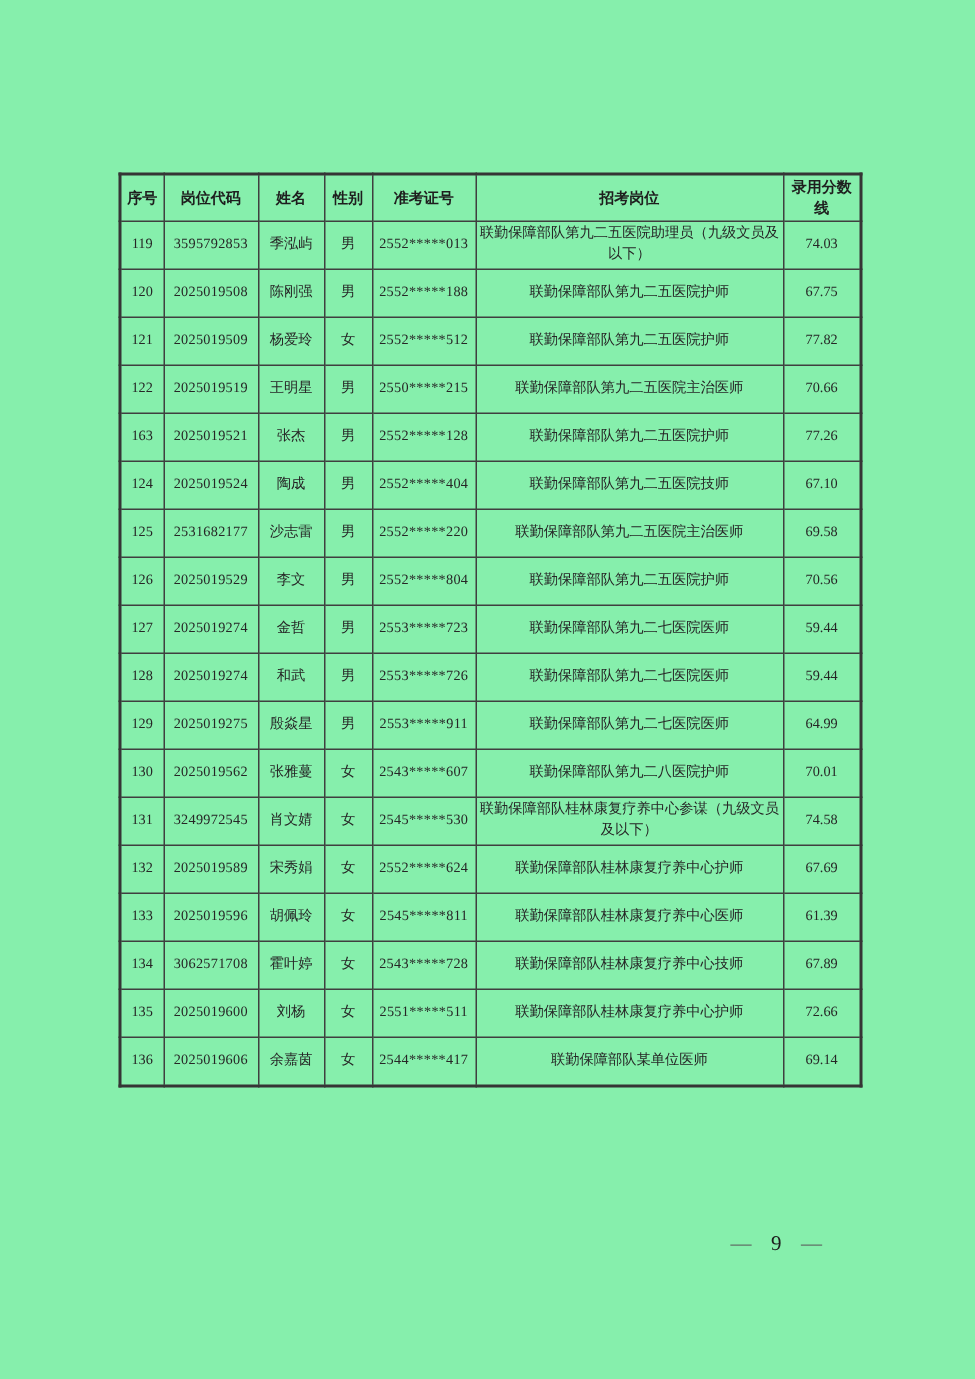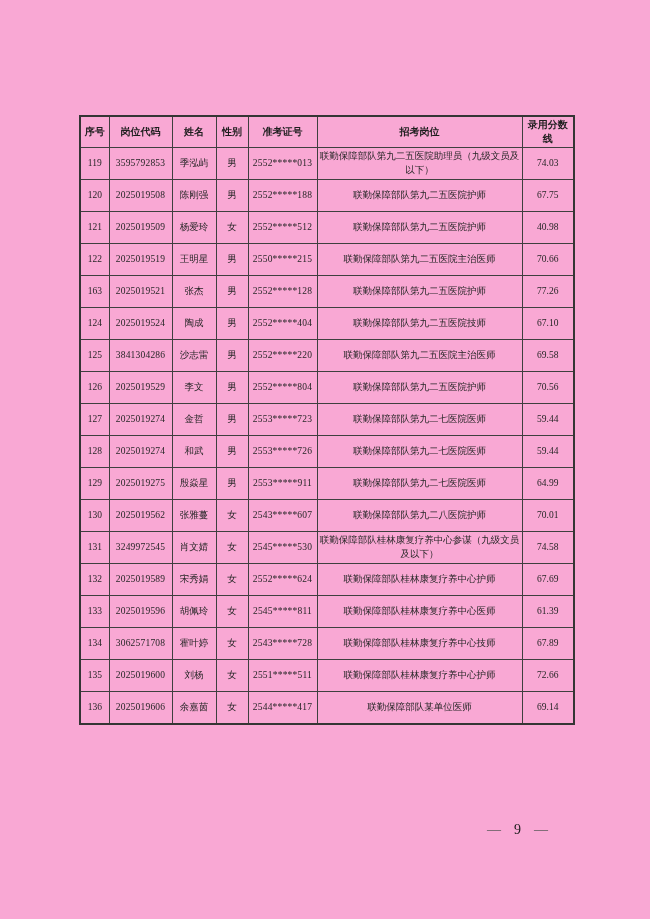--- a/index.html
+++ b/index.html
@@ -9,21 +9,21 @@
   body {
     width: 650px;
     height: 919px;
     background: #f4f4f2;
     font-family: "Liberation Serif", "DejaVu Serif", serif;
   }
   .sheet {
     position: relative;
     width: 650px;
     height: 919px;
-    background: #f9a8d4;
+    background: #86efac;
     color: #222;
     overflow: hidden;
   }
   table.score-table {
     position: absolute;
     left: 79px;
     top: 115px;
     width: 494px;
     border-collapse: collapse;
     table-layout: fixed;
@@ -120,21 +120,21 @@
           <td class="cell-position">联勤保障部队第九二五医院护师</td>
           <td class="cell-score">67.75</td>
         </tr>
         <tr>
           <td class="cell-no">121</td>
           <td class="cell-code">2025019509</td>
           <td class="cell-name">杨爱玲</td>
           <td class="cell-gender">女</td>
           <td class="cell-ticket">2552*****512</td>
           <td class="cell-position">联勤保障部队第九二五医院护师</td>
-          <td class="cell-score">40.98</td>
+          <td class="cell-score">77.82</td>
         </tr>
         <tr>
           <td class="cell-no">122</td>
           <td class="cell-code">2025019519</td>
           <td class="cell-name">王明星</td>
           <td class="cell-gender">男</td>
           <td class="cell-ticket">2550*****215</td>
           <td class="cell-position">联勤保障部队第九二五医院主治医师</td>
           <td class="cell-score">70.66</td>
         </tr>
@@ -151,21 +151,21 @@
           <td class="cell-no">124</td>
           <td class="cell-code">2025019524</td>
           <td class="cell-name">陶成</td>
           <td class="cell-gender">男</td>
           <td class="cell-ticket">2552*****404</td>
           <td class="cell-position">联勤保障部队第九二五医院技师</td>
           <td class="cell-score">67.10</td>
         </tr>
         <tr>
           <td class="cell-no">125</td>
-          <td class="cell-code">3841304286</td>
+          <td class="cell-code">2531682177</td>
           <td class="cell-name">沙志雷</td>
           <td class="cell-gender">男</td>
           <td class="cell-ticket">2552*****220</td>
           <td class="cell-position">联勤保障部队第九二五医院主治医师</td>
           <td class="cell-score">69.58</td>
         </tr>
         <tr>
           <td class="cell-no">126</td>
           <td class="cell-code">2025019529</td>
           <td class="cell-name">李文</td>

